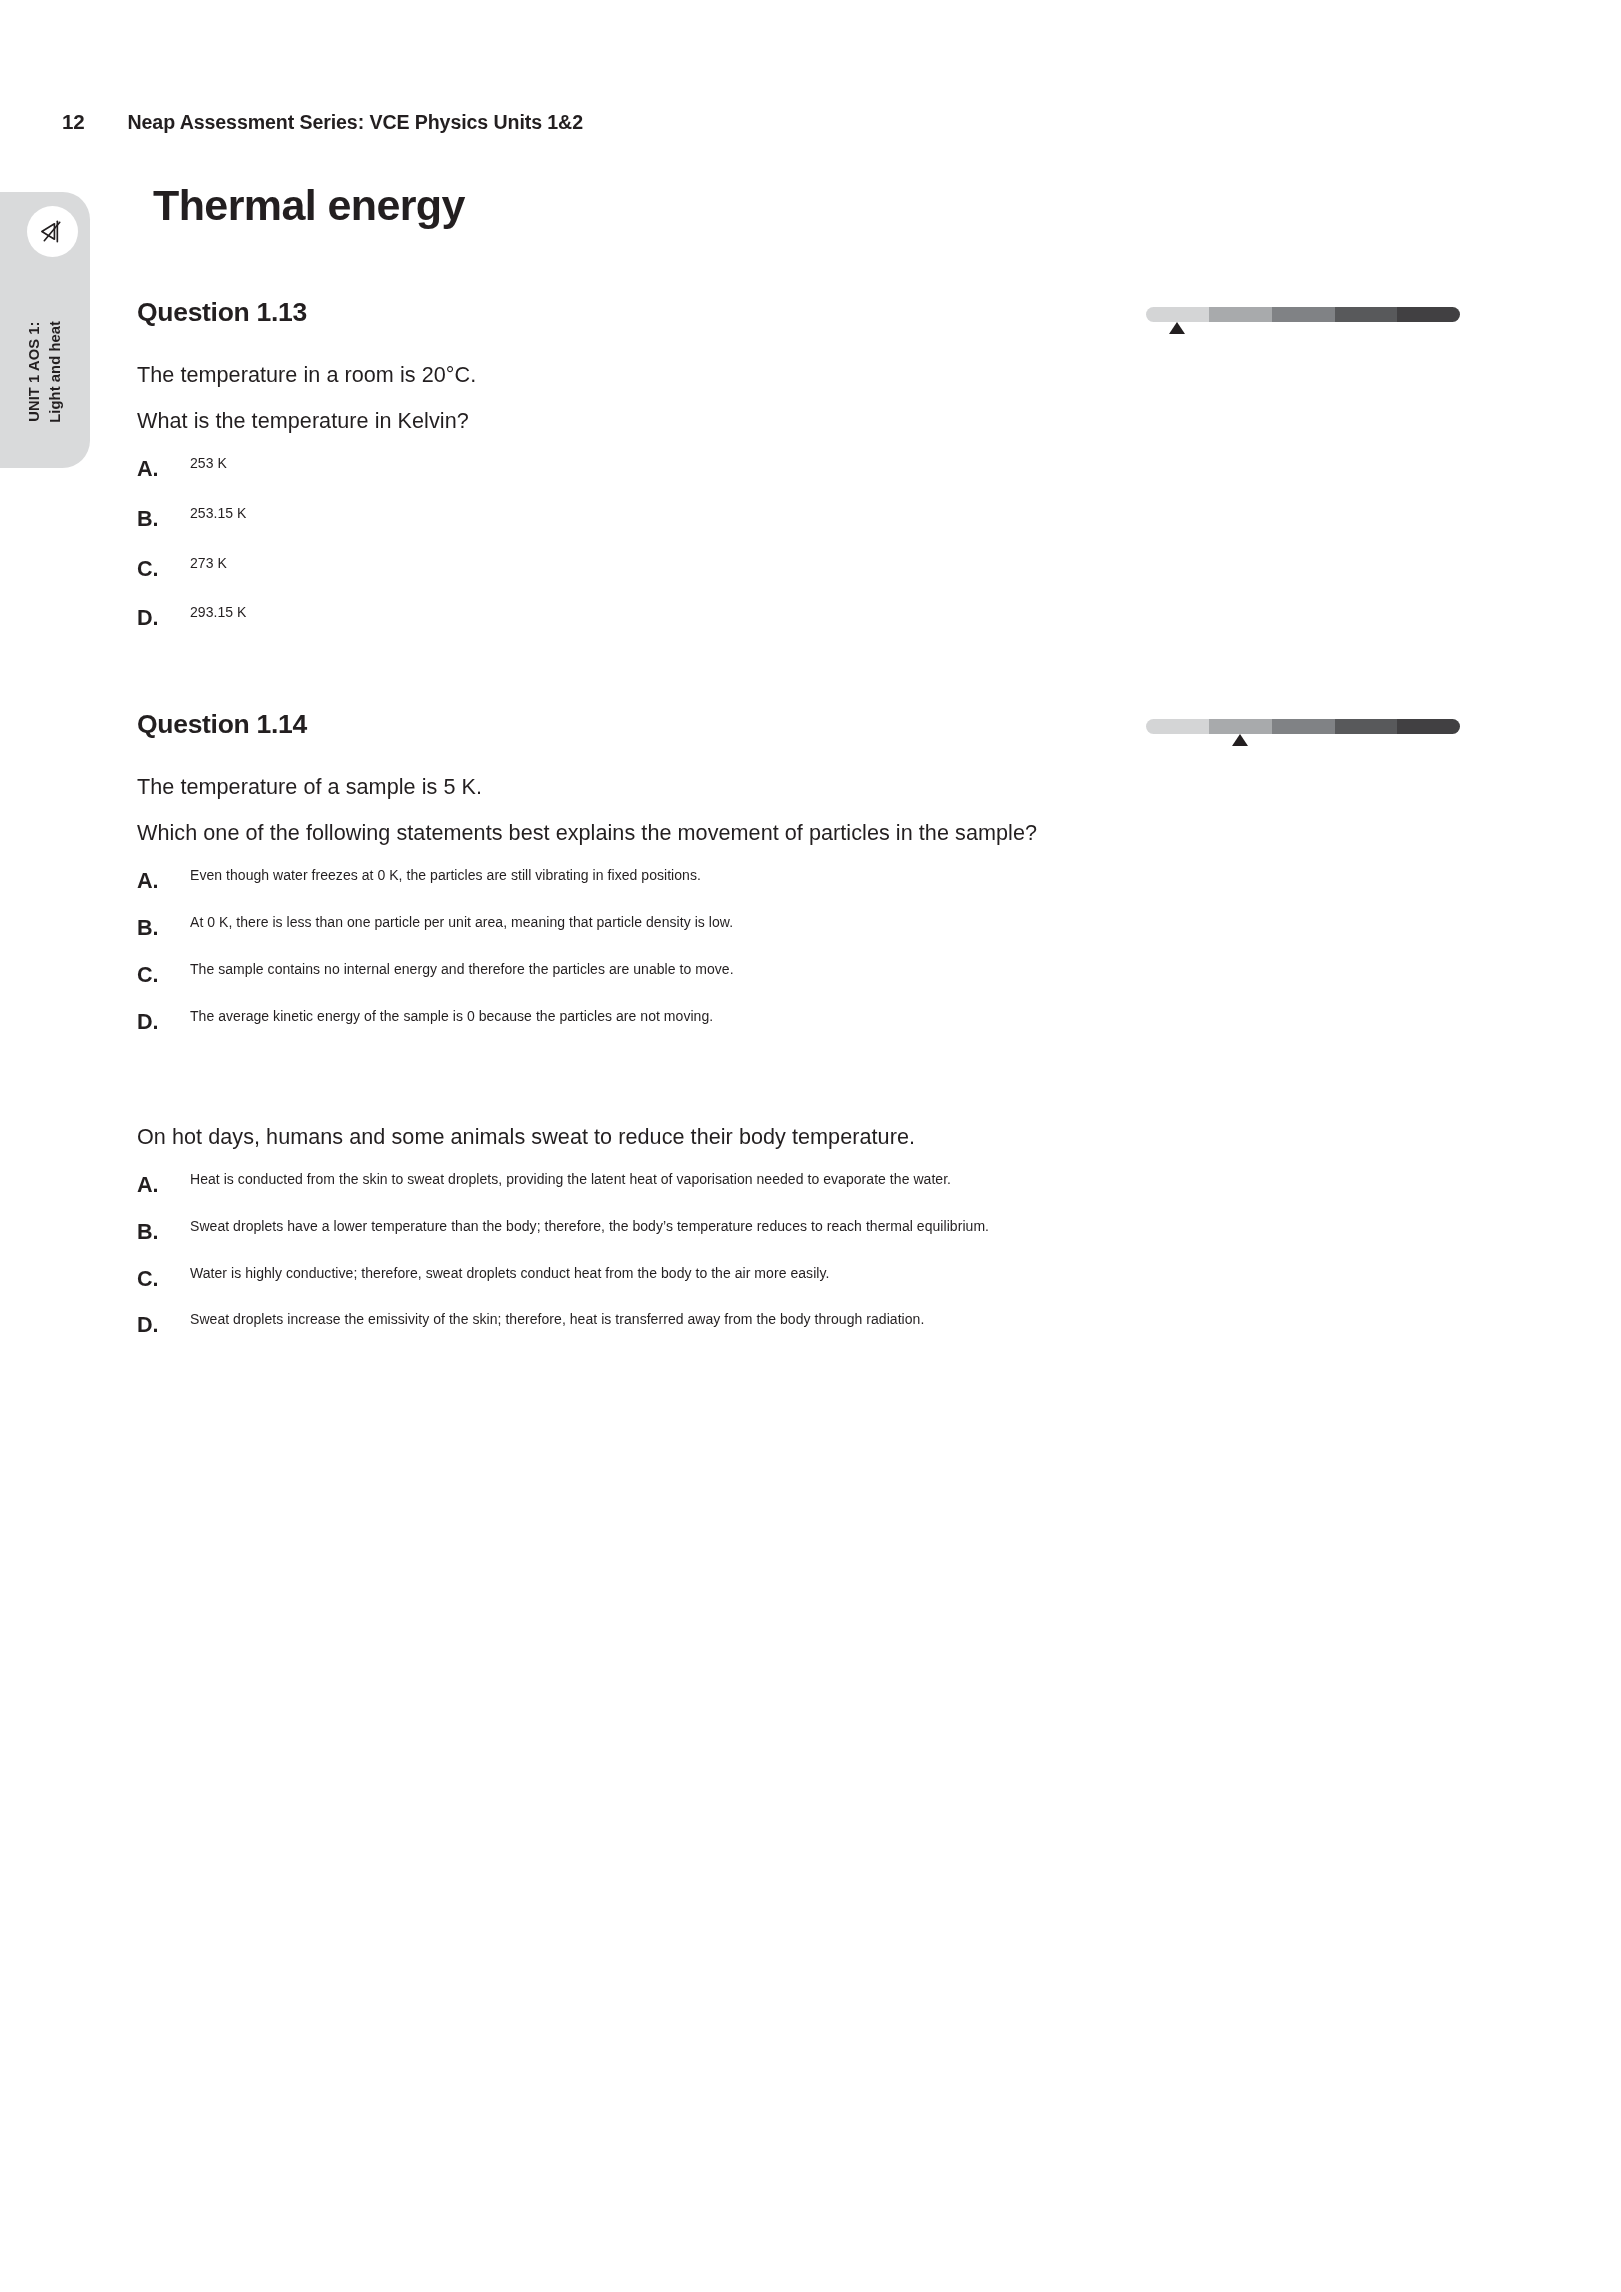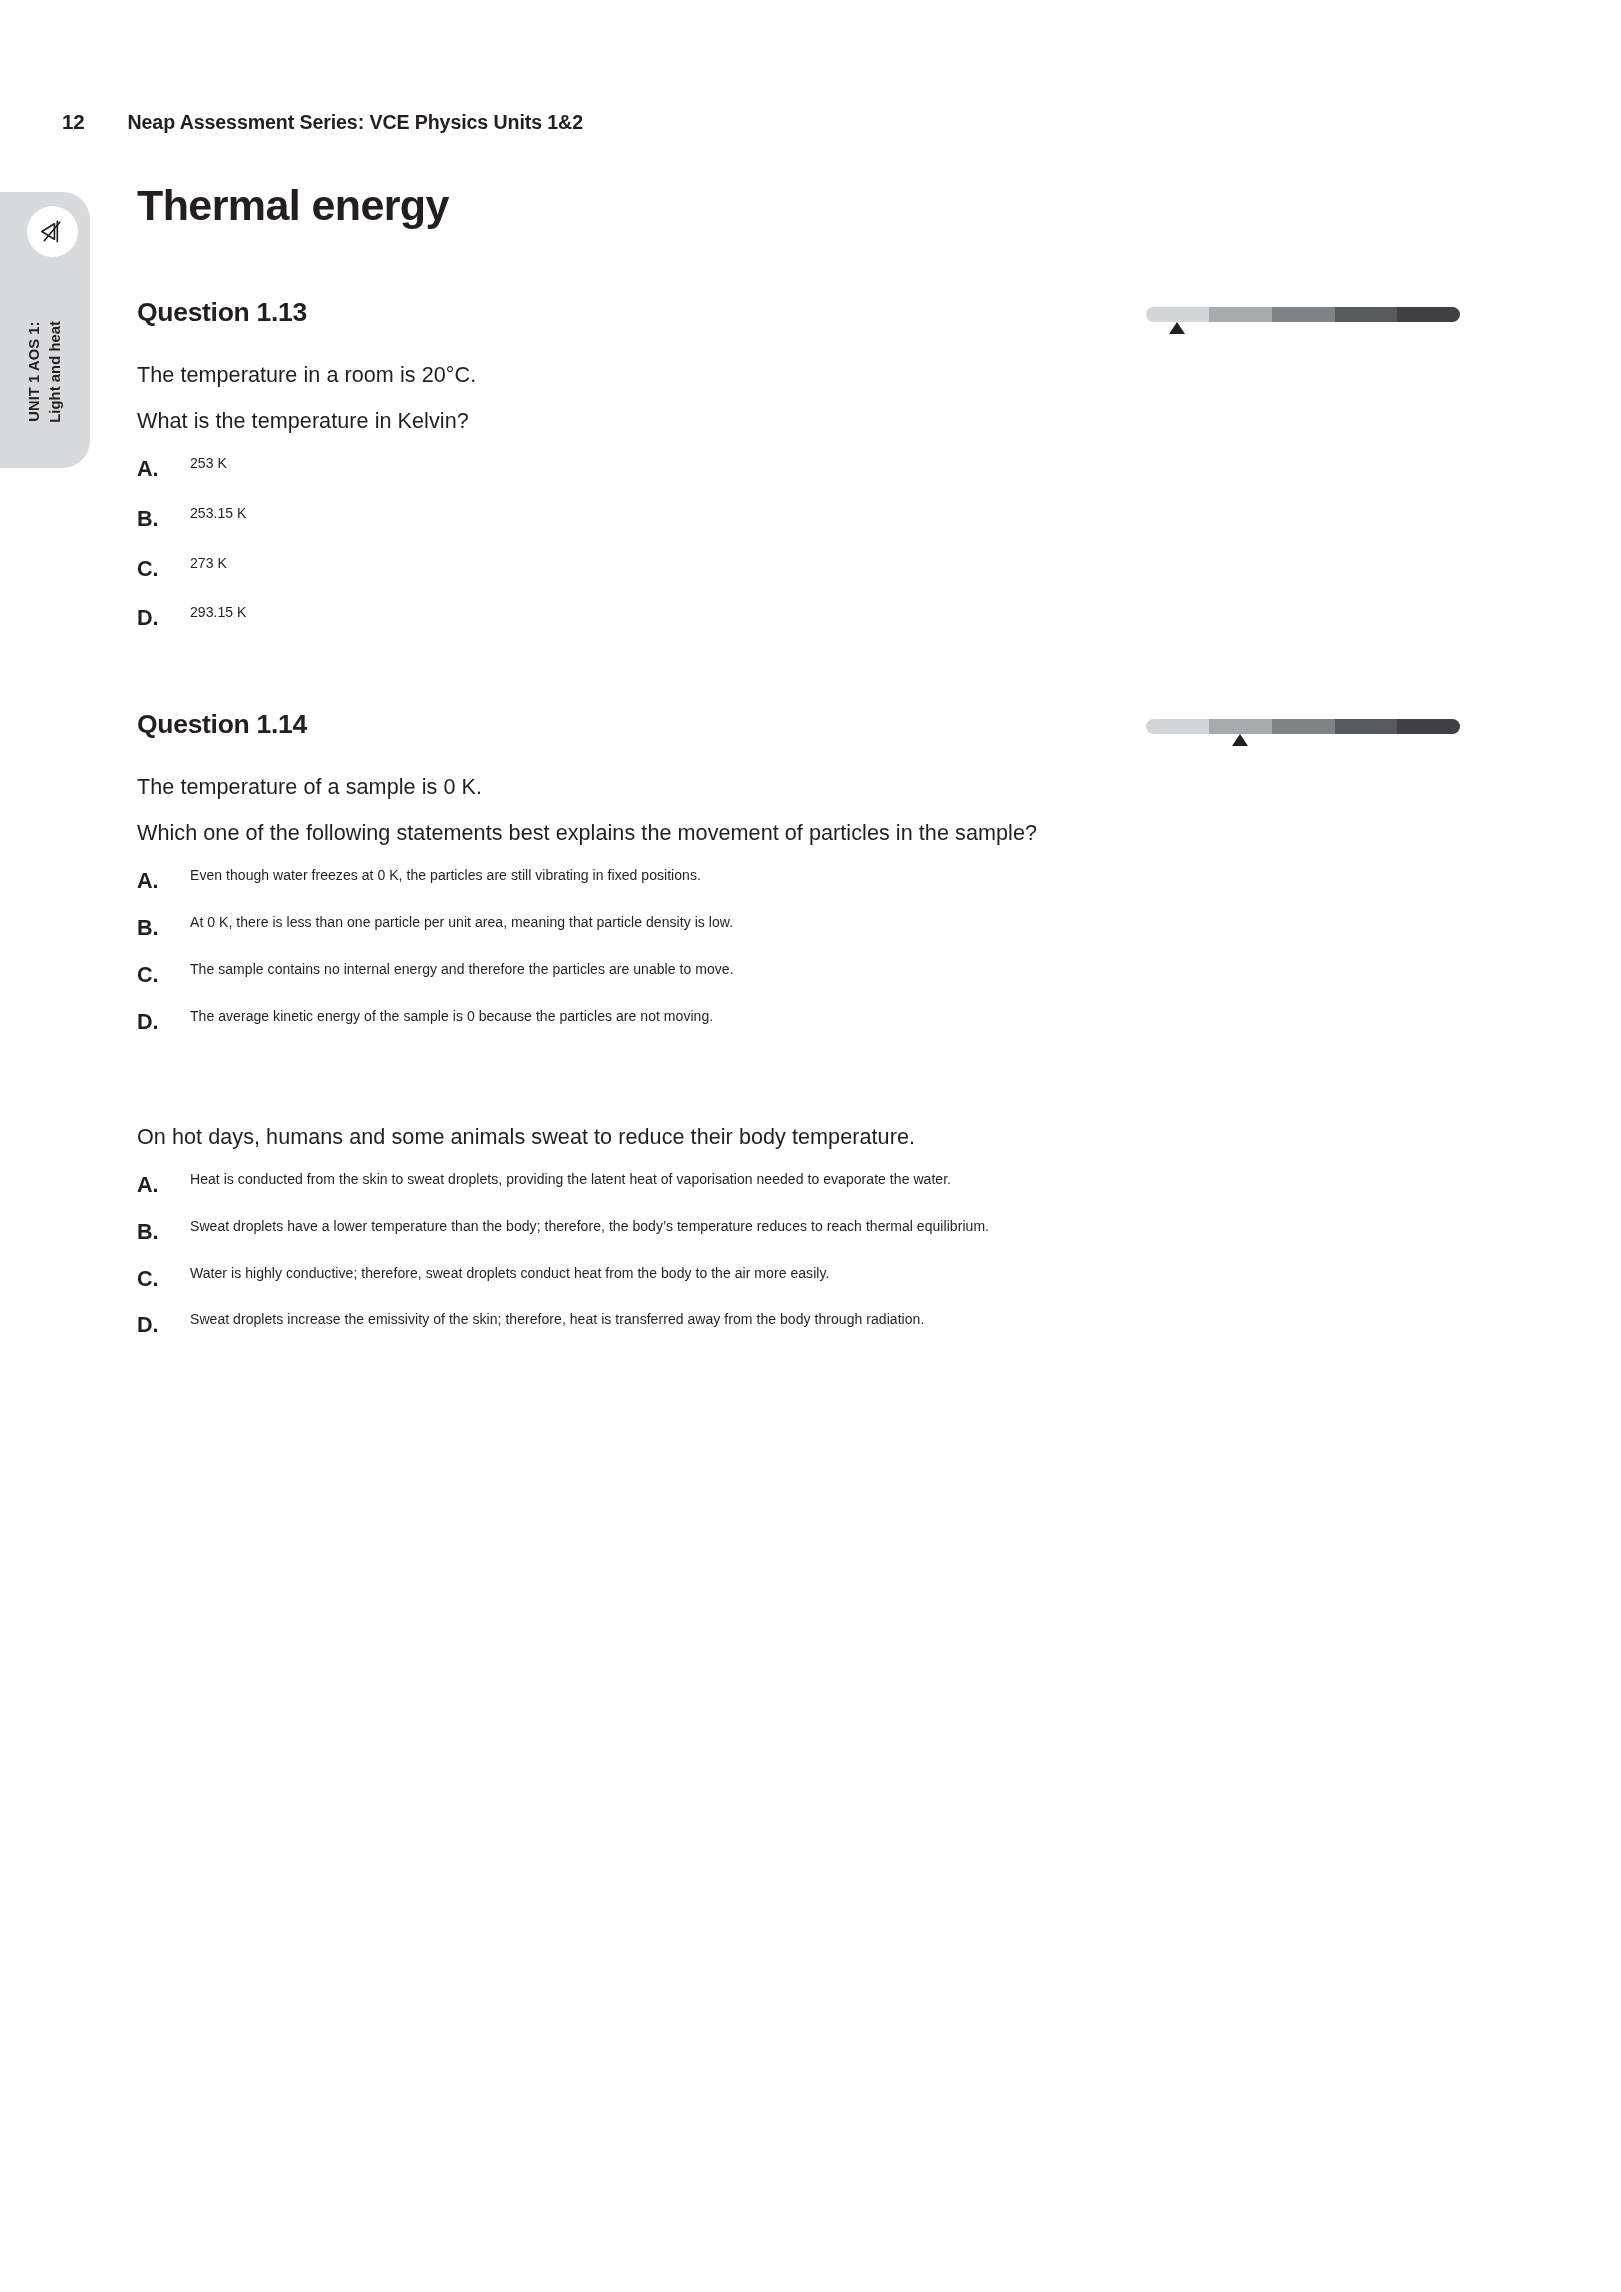--- a/index.html
+++ b/index.html
@@ -92,21 +92,21 @@
     top: 182px;
     width: 1333px;
   }
 
   .chapter-title {
     font-size: 43px;
     font-weight: bold;
     letter-spacing: -0.6px;
     line-height: 1.1;
     color: #231f20;
-    margin: 0 0 0 0;
+    margin: 0 0 0 16px;
   }
 
   
   .question-block { position: relative; }
   #q-0 { margin-top: 69px; }
   #q-1 { margin-top: 74px; }
   #q-2 { margin-top: 80px; }
 
   .q-head-row {
     position: relative;
@@ -258,21 +258,21 @@
             <div class="difficulty-bar">
               <div class="difficulty-seg" style="background: rgb(212, 213, 214);"></div>
               <div class="difficulty-seg" style="background: rgb(168, 170, 172);"></div>
               <div class="difficulty-seg" style="background: rgb(128, 130, 133);"></div>
               <div class="difficulty-seg" style="background: rgb(88, 89, 91);"></div>
               <div class="difficulty-seg" style="background: rgb(65, 64, 66);"></div>
             </div>
             <div class="difficulty-marker" style="border-bottom-color: rgb(35, 31, 32); left: 30%;"></div>
           </div>
         </div>
-        <p class="q-stem">The temperature of a sample is 0 K.</p>
+        <p class="q-stem">The temperature of a sample is 5 K.</p>
         <p class="q-stem">Which one of the following statements best explains the movement of particles in the sample?</p>
         <div class="options">
           <div class="option-row">
             <span class="option-letter">A.</span>
             <span class="option-text">Even though water freezes at 0 K, the particles are still vibrating in fixed positions.</span>
           </div>
           <div class="option-row">
             <span class="option-letter">B.</span>
             <span class="option-text">At 0 K, there is less than one particle per unit area, meaning that particle density is low.</span>
           </div>

